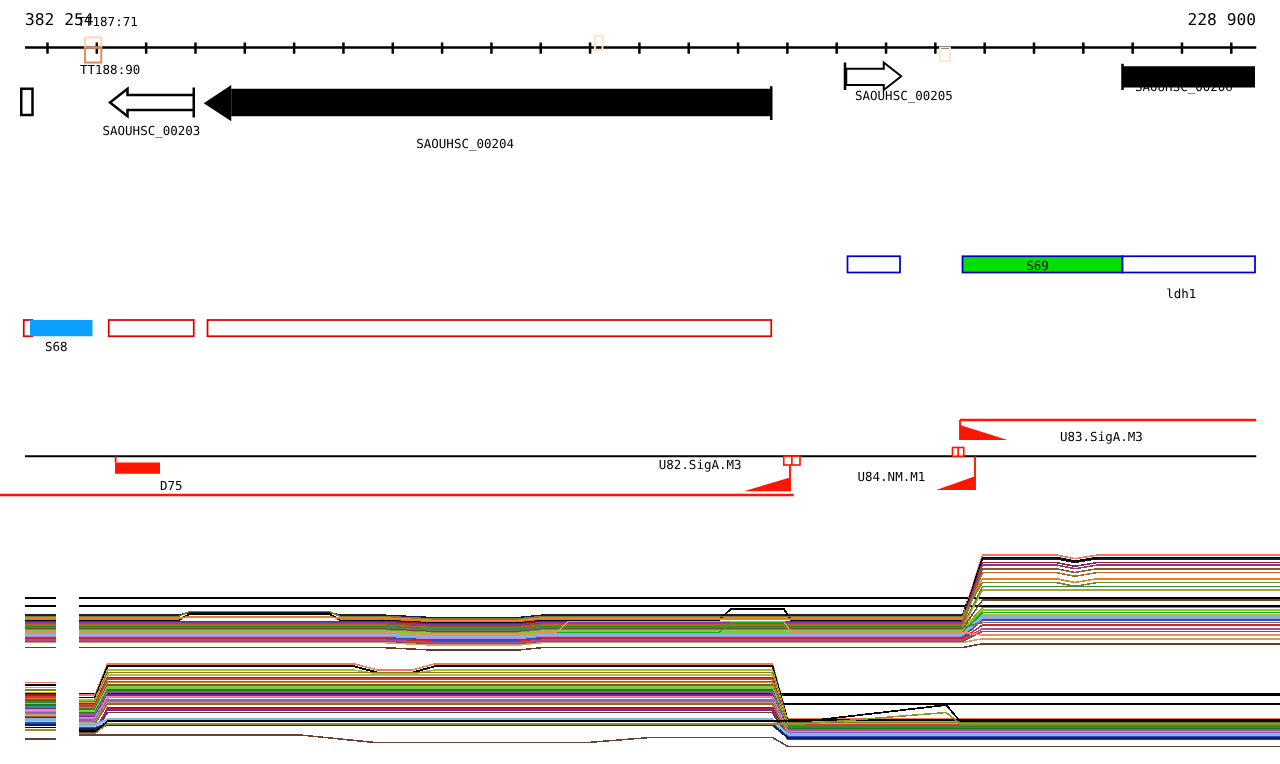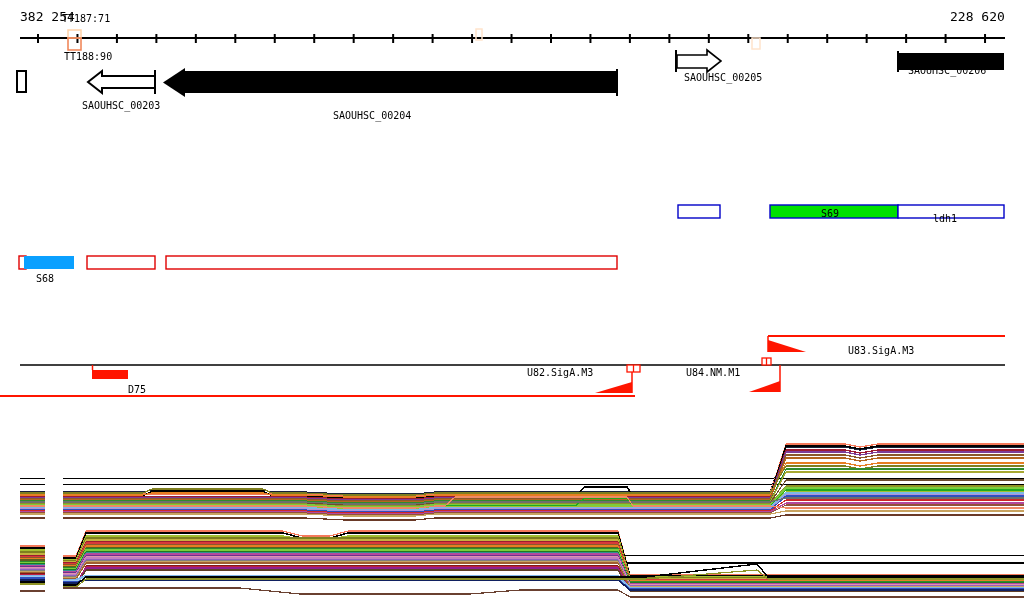--- a/index.html
+++ b/index.html
@@ -200,28 +200,28 @@
       <polyline points="63,585 76,585 86,577 618,577 630,577 645,577 757,564 768,577 1024,577" fill="none" stroke="#000000" stroke-width="1.4" shape-rendering="crispEdges"></polyline>
       <polyline points="20,584 45,584" fill="none" stroke="#8f9426" stroke-width="1.2" shape-rendering="crispEdges"></polyline>
       <polyline points="63,587 76,587 86,579 618,579 630,579 645,579 757,570 768,579 1024,579" fill="none" stroke="#8f9426" stroke-width="1.2" shape-rendering="crispEdges"></polyline>
       <polyline points="20,591 45,591" fill="none" stroke="#6a4030" stroke-width="1.2" shape-rendering="crispEdges"></polyline>
       <polyline points="63,588 240,588 300,594 470,594 520,590 618,590 630,597 1024,597" fill="none" stroke="#6a4030" stroke-width="1.2" shape-rendering="crispEdges"></polyline>
     </svg>
 
   <div class="lbl big" style="left:20px;top:11px">382 254</div>
   <div class="lbl" style="left:62px;top:13px">TT187:71</div>
   <div class="lbl" style="left:64px;top:51px">TT188:90</div>
-  <div class="lbl big" style="left:950px;top:11px">228 620</div>
+  <div class="lbl big" style="left:950px;top:11px">228 900</div>
 
   <div class="lbl" style="left:82px;top:100px">SAOUHSC_00203</div>
   <div class="lbl" style="left:333px;top:110px">SAOUHSC_00204</div>
   <div class="lbl" style="left:684px;top:72px">SAOUHSC_00205</div>
   <div class="lbl" style="left:908px;top:65px">SAOUHSC_00206</div>
 
   <div class="lbl" style="left:821px;top:208px">S69</div>
-  <div class="lbl" style="left:933px;top:213px">ldh1</div>
+  <div class="lbl" style="left:933px;top:230px">ldh1</div>
   <div class="lbl" style="left:36px;top:273px">S68</div>
 
   <div class="lbl" style="left:128px;top:384px">D75</div>
   <div class="lbl" style="left:527px;top:367px">U82.SigA.M3</div>
-  <div class="lbl" style="left:686px;top:367px">U84.NM.M1</div>
+  <div class="lbl" style="left:686px;top:377px">U84.NM.M1</div>
   <div class="lbl" style="left:848px;top:345px">U83.SigA.M3</div>
 </div>
 
 </body></html>

